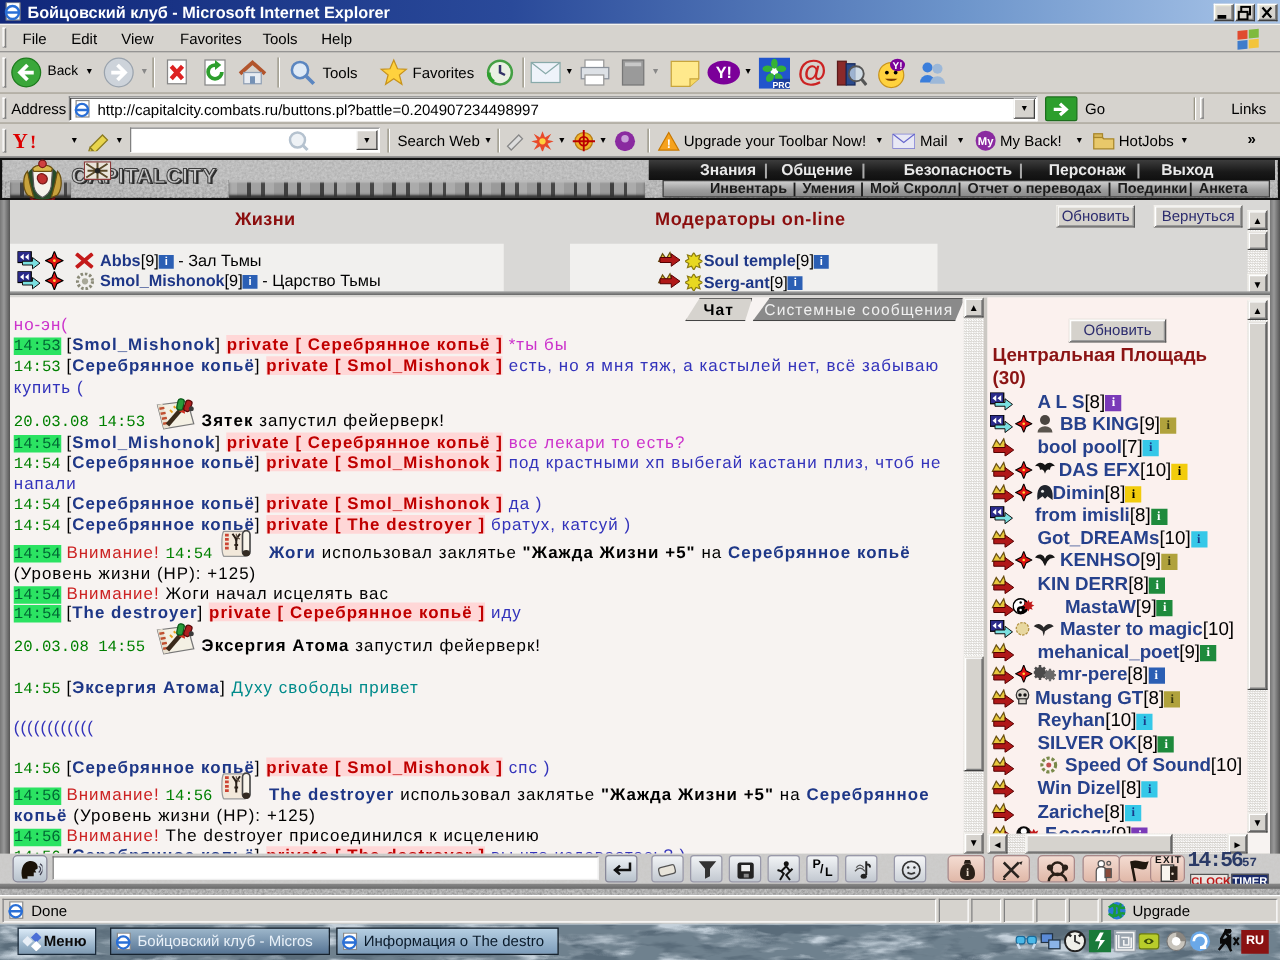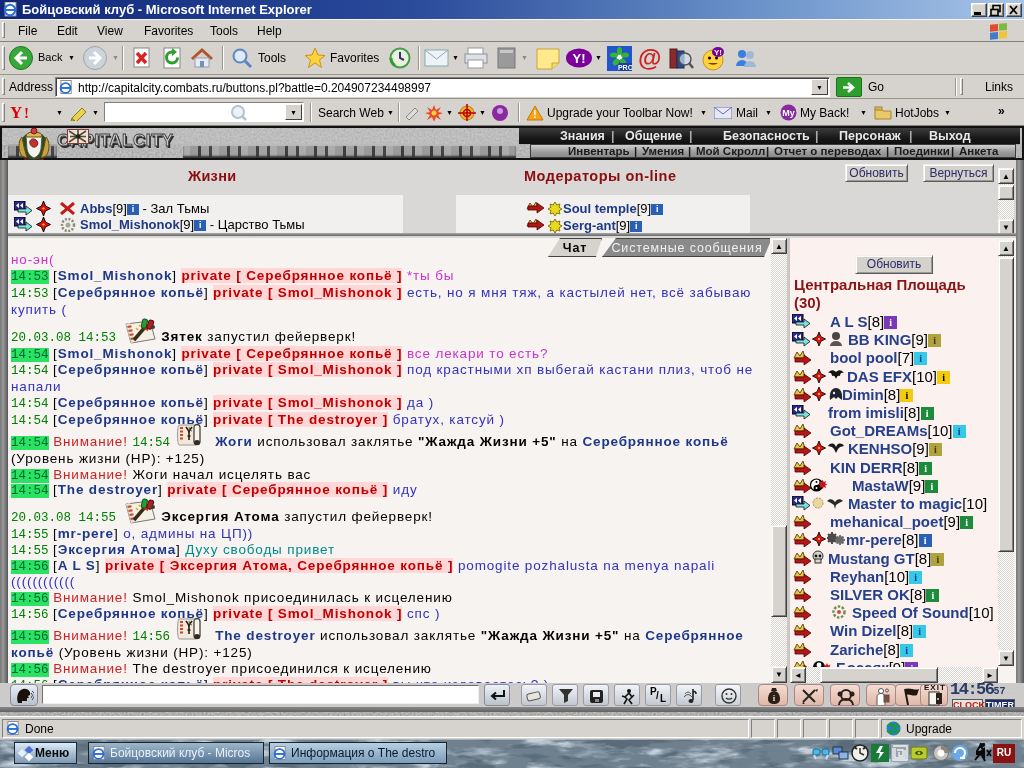--- a/index.html
+++ b/index.html
@@ -483,25 +483,22 @@
               <path d="M4 6 L28 3 L33 21 L9 25 Z" fill="#f4f0e4" stroke="#777"></path>
               <path d="M4 6 L9 25 L13 24 L8 5 Z" fill="#e8e0d0"></path>
               <path d="M5.5 9 l4 -0.7 M6.5 13 l4 -0.7 M7.5 17 l4 -0.7 M8.5 21 l4 -0.7" stroke="#c05030" stroke-width="2"></path>
               <path d="M12 22 L24 8" stroke="#3a2a1a" stroke-width="3.5"></path>
               <path d="M25.5 6 L21 11 L26 13 Z" fill="#d03020"></path>
               <rect x="20" y="1" width="5" height="9" rx="2" fill="#2a9a3a" stroke="#0a5a1a" transform="rotate(12 22 5)"></rect>
               <rect x="26" y="2" width="5" height="9" rx="2" fill="#b02020" stroke="#5a0a0a" transform="rotate(20 28 6)"></rect>
               <circle cx="31" cy="9" r="2" fill="#3a3a3a"></circle>
               <path d="M14 10 l2 2 M17 7 l1.5 1.5" stroke="#e8a020" stroke-width="1.5"></path>
             </svg></span> <b>Эксергия Атома</b> запустил фейерверк!</div>
-      <div class="ln" style="top:264px"><span class="ts">14:55</span> [<b class="nick">mr-pere</b>] <span class="blu">о, админы на ЦП))</span></div>
       <div class="ln" style="top:280px"><span class="ts">14:55</span> [<b class="nick">Эксергия Атома</b>] <span class="tea">Духу свободы привет</span></div>
-      <div class="ln" style="top:296px"><span class="tsh">14:56</span> [<b class="nick">A L S</b>] <span class="prv">private [ Эксергия Атома, Серебрянное копьё ]</span> <span class="blu">pomogite pozhalusta na menya napali</span></div>
       <div class="ln" style="top:312px"><span class="blu">((((((((((((</span></div>
-      <div class="ln" style="top:328px"><span class="tsh">14:56</span> <span class="att">Внимание!</span> Smol_Mishonok присоединилась к исцелению</div>
       <div class="ln" style="top:344px"><span class="ts">14:56</span> [<b class="nick">Серебрянное копьё</b>] <span class="prv">private [ Smol_Mishonok ]</span> <span class="blu">спс )</span></div>
       <div class="ln" style="top:366px"><span class="tsh">14:56</span> <span class="att">Внимание!</span> <span class="ts">14:56</span> <span class="icw"><svg width="26" height="24" viewBox="0 0 26 24">
               <path d="M3 2 C1 4 1 20 3 22 L20 22 L20 2 Z" fill="#f2e8da" stroke="#999"></path>
               <path d="M4 5 h3 M4 8.5 h3 M4 12 h3 M4 15.5 h3" stroke="#cc4433" stroke-width="2.2"></path>
               <path d="M10 4 C12 7 13 7 13 10 L13 17 M13 10 C13 7 14 7 16 4 M11.5 13 h3" stroke="#2a2018" stroke-width="1.6" fill="none"></path>
               <path d="M13 4 a3 4 0 0 0 3 4" stroke="#6a5a4a" fill="none"></path>
               <rect x="18" y="1.5" width="6" height="20" rx="3" fill="#f8f4ea" stroke="#444" stroke-width="1.3"></rect>
               <ellipse cx="21" cy="19.5" rx="3" ry="2.5" fill="#332a22"></ellipse>
             </svg></span> <b class="nick">The destroyer</b> использовал заклятье <b>"Жажда Жизни +5"</b> на <b class="nick">Серебрянное</b></div>
       <div class="ln" style="top:383px"><b class="nick">копьё</b> (Уровень жизни (HP): +125)</div>

